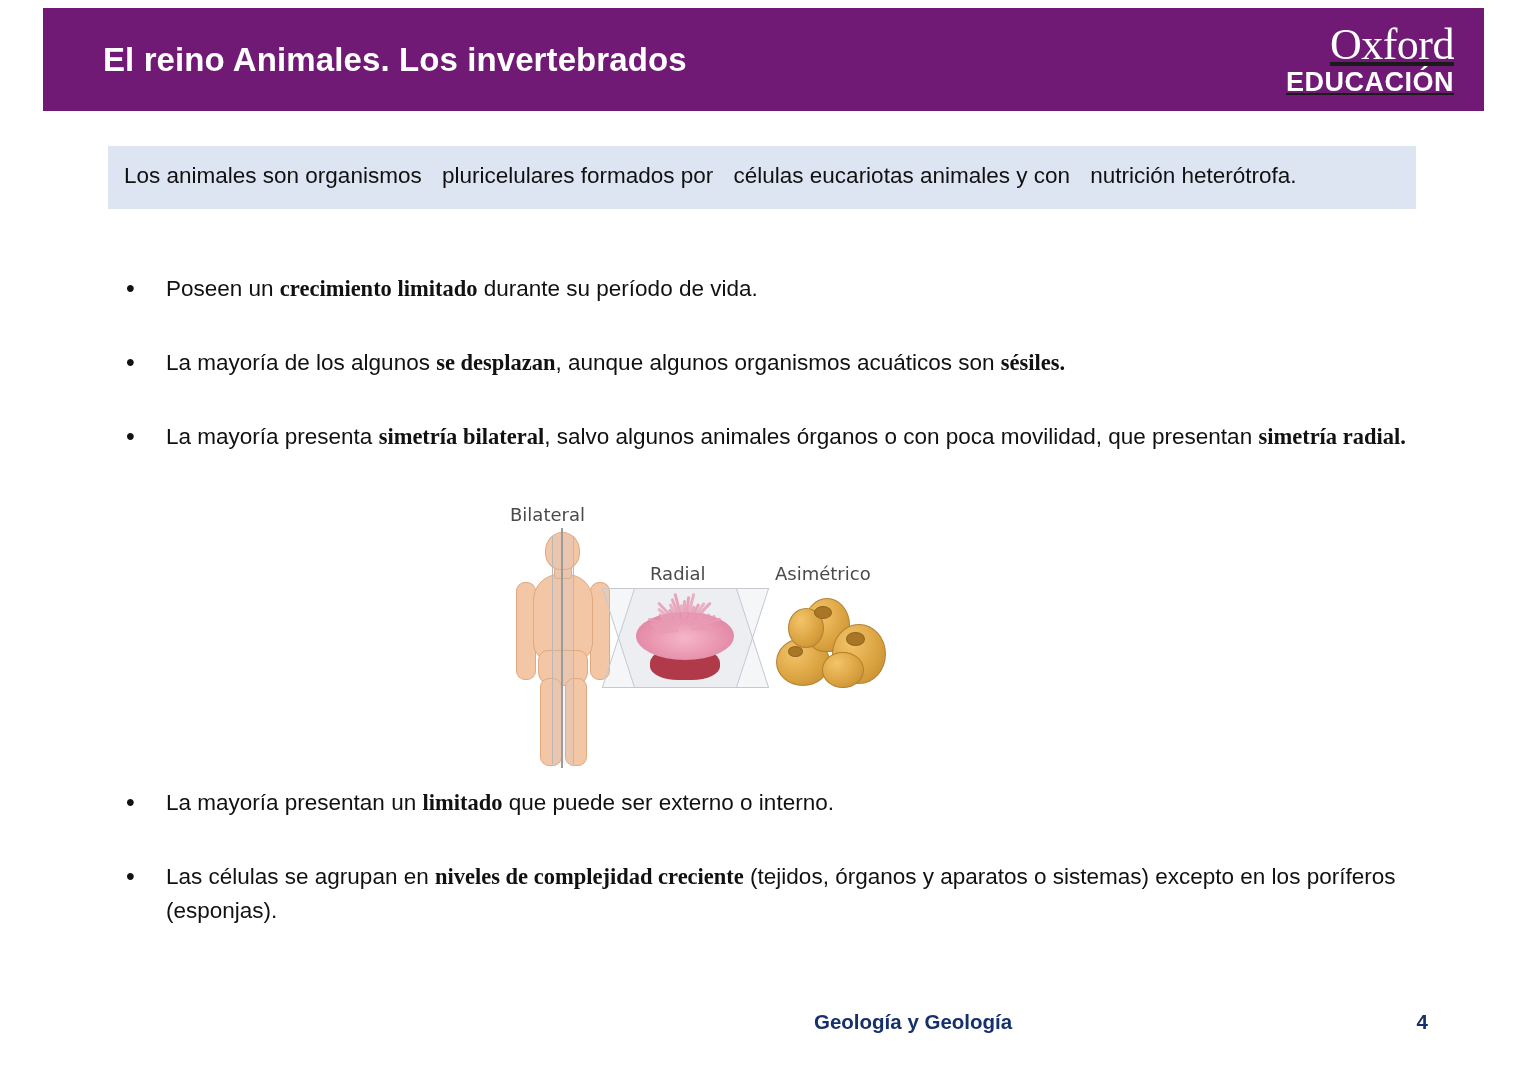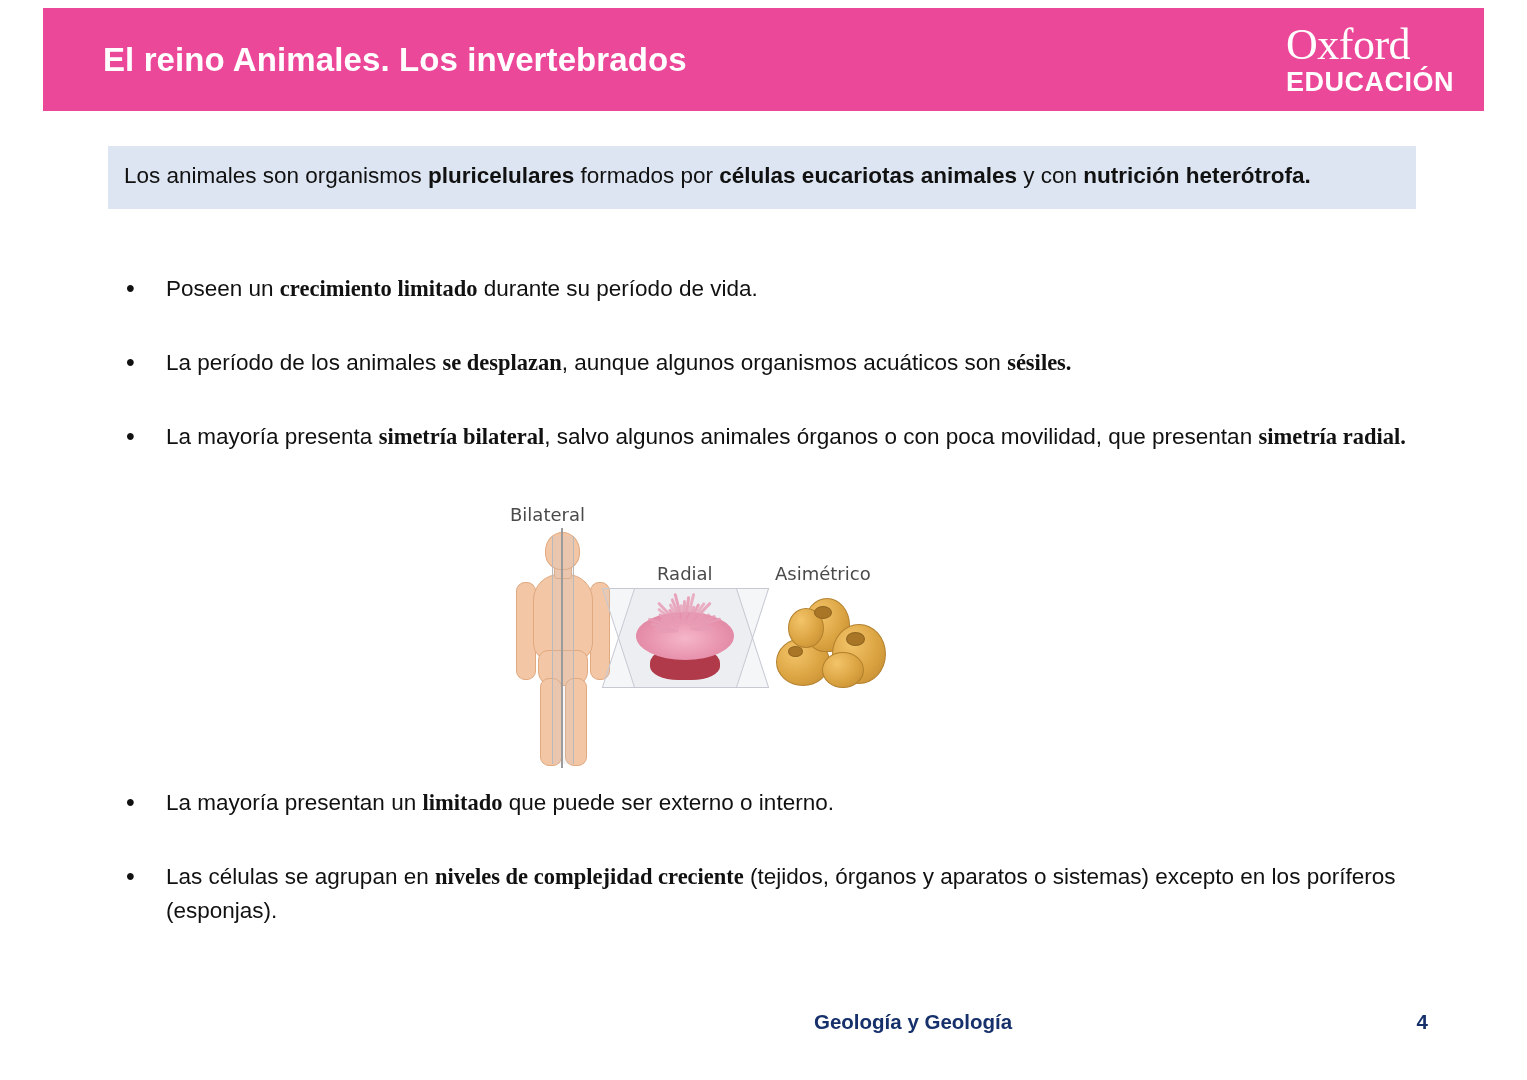--- a/index.html
+++ b/index.html
@@ -16,38 +16,39 @@
     overflow: hidden;
   }
 
   
   .header {
     position: absolute;
     left: 43px;
     top: 8px;
     width: 1441px;
     height: 103px;
-    background: #ec4899;
+    background: #701a75;
     display: flex;
     align-items: center;
     justify-content: space-between;
     box-sizing: border-box;
     padding: 0 22px 0 60px;
   }
   .header-title {
     color: #ffffff;
     font-size: 33px;
     font-weight: bold;
     letter-spacing: 0.1px;
     white-space: nowrap;
   }
   .logo {
-    text-align: left;
+    text-align: right;
     line-height: 1;
     padding-right: 8px;
+    text-decoration: underline;
   }
   .logo-oxford {
     color: #ffffff;
     font-family: "Liberation Serif", serif;
     font-size: 44px;
     font-weight: normal;
     letter-spacing: -0.5px;
     display: block;
   }
   .logo-edu {
@@ -66,21 +67,21 @@
     top: 146px;
     width: 1308px;
     background: #dce5f1;
     box-sizing: border-box;
     padding: 14px 18px 16px 16px;
     font-size: 22.5px;
     line-height: 1.45;
     text-align: justify;
     color: #111111;
   }
-  .intro b { font-weight: bold; }
+  .intro b { font-weight: normal; margin-left: 14px; }
 
   
   .bullets {
     position: absolute;
     left: 108px;
     top: 272px;
     width: 1320px;
   }
   .bullet {
     display: flex;
@@ -112,21 +113,21 @@
     text-align: center;
   }
   .fig-label {
     position: absolute;
     font-family: "DejaVu Sans", sans-serif;
     font-size: 18px;
     color: #4a4a4a;
     white-space: nowrap;
   }
   .lbl-bilateral { left: 40px; top: 12px; }
-  .lbl-radial { left: 187px; top: 71px; }
+  .lbl-radial { left: 180px; top: 71px; }
   .lbl-asim { left: 305px; top: 71px; }
 
   
   .human {
     position: absolute;
     left: 38px;
     top: 40px;
     width: 108px;
     height: 232px;
   }
@@ -263,21 +264,21 @@
 </div>
 
 <div class="bullets" id="bullets-top">
     <div class="bullet">
       <div class="dot">•</div>
       <div class="txt"><span>Poseen un </span><b>crecimiento limitado</b><span> durante su período de vida.</span></div>
     </div>
     <div class="gap-1"></div>
     <div class="bullet">
       <div class="dot">•</div>
-      <div class="txt"><span>La período de los animales </span><b>se desplazan</b><span>, aunque algunos organismos acuáticos son </span><b>sésiles.</b></div>
+      <div class="txt"><span>La mayoría de los algunos </span><b>se desplazan</b><span>, aunque algunos organismos acuáticos son </span><b>sésiles.</b></div>
     </div>
     <div class="gap-1"></div>
     <div class="bullet">
       <div class="dot">•</div>
       <div class="txt"><span>La mayoría presenta </span><b>simetría bilateral</b><span>, salvo algunos animales órganos o con poca movilidad, que presentan </span><b>simetría radial.</b></div>
     </div>
   </div>
 
 <div class="figure">
 

